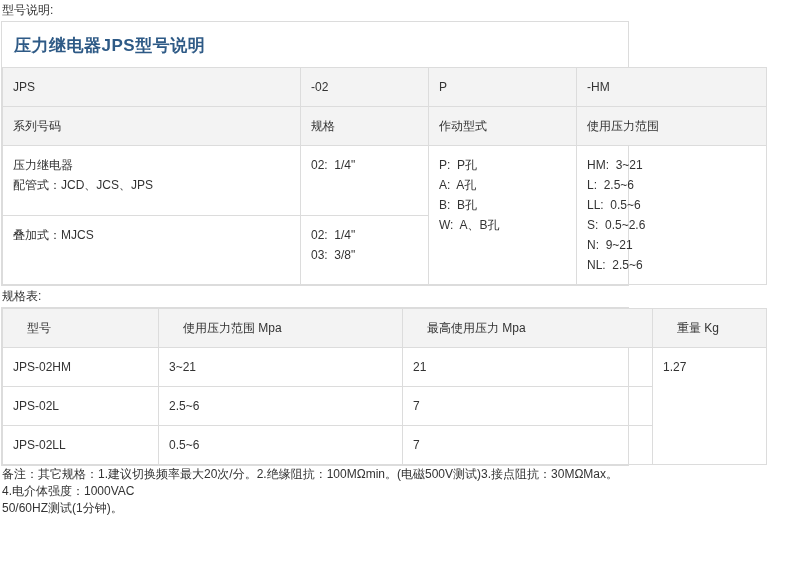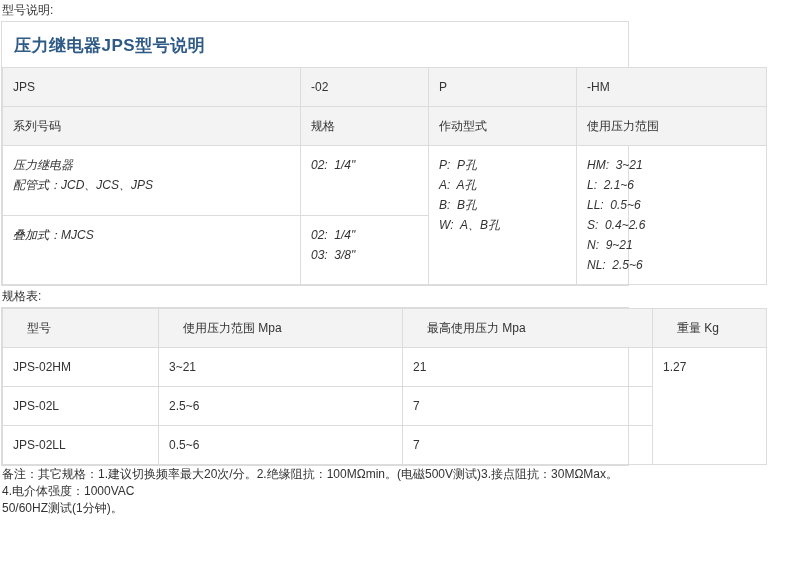--- a/index.html
+++ b/index.html
@@ -54,21 +54,20 @@
   table.grid td.header {
     background: #f3f3f3;
   }
   table.grid td.headrow {
     background: #f3f3f3;
     padding-left: 24px;
   }
   .cell-line {
     display: block;
     white-space: pre;
-    font-style: italic;
   }
   .note {
     font-size: 12px;
     color: #333333;
     line-height: 17px;
     padding: 0 2px 2px 2px;
   }
   
   .t1 col.c1 { width: 298px; }
   .t1 col.c2 { width: 128px; }
@@ -118,23 +117,23 @@
             <span class="cell-line">02:  1/4"</span>
           </td>
           <td rowspan="2">
             <span class="cell-line">P:  P孔</span>
             <span class="cell-line">A:  A孔</span>
             <span class="cell-line">B:  B孔</span>
             <span class="cell-line">W:  A、B孔</span>
           </td>
           <td rowspan="2">
             <span class="cell-line">HM:  3~21</span>
-            <span class="cell-line">L:  2.1~6</span>
+            <span class="cell-line">L:  2.5~6</span>
             <span class="cell-line">LL:  0.5~6</span>
-            <span class="cell-line">S:  0.4~2.6</span>
+            <span class="cell-line">S:  0.5~2.6</span>
             <span class="cell-line">N:  9~21</span>
             <span class="cell-line">NL:  2.5~6</span>
           </td>
         </tr>
         <tr>
           <td>
             <span class="cell-line">叠加式：MJCS</span>
           </td>
           <td>
             <span class="cell-line">02:  1/4"</span>

